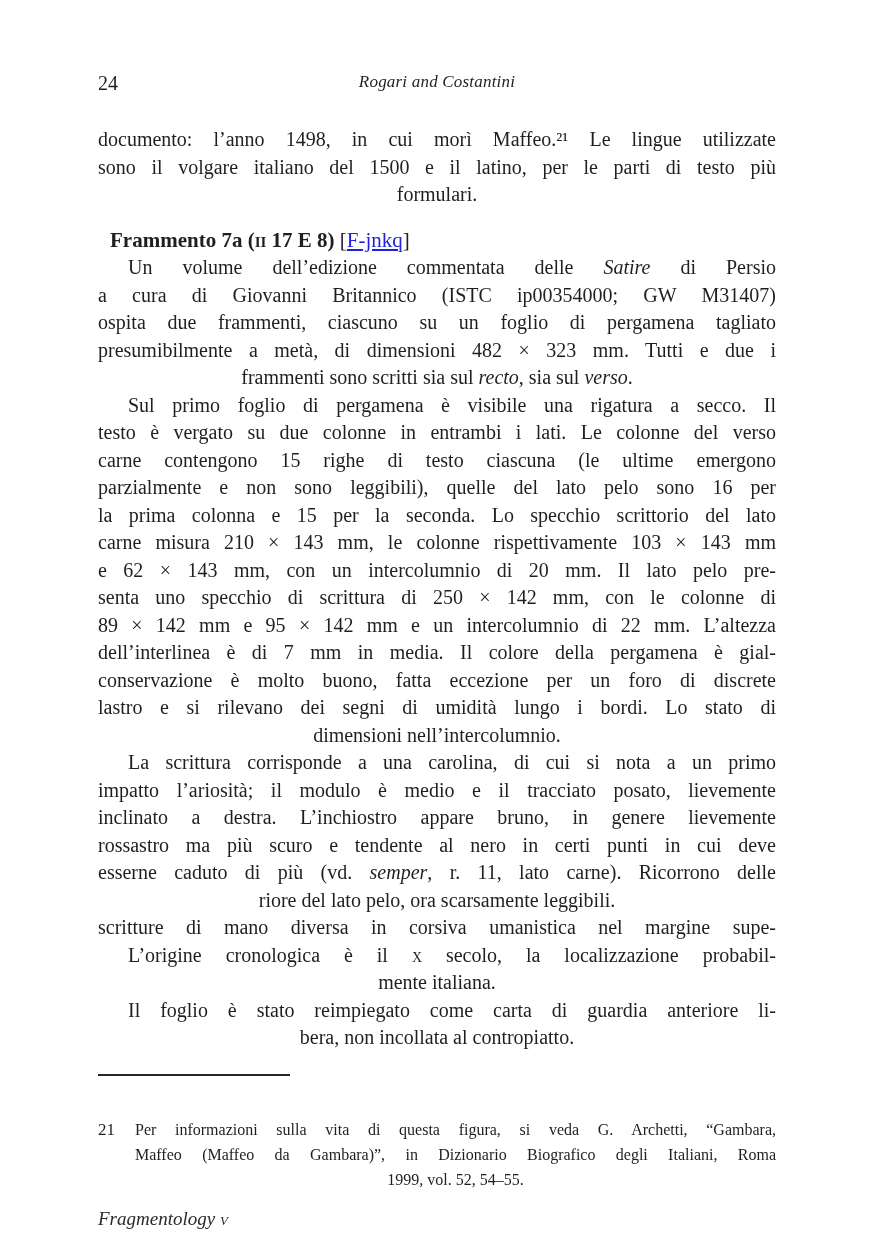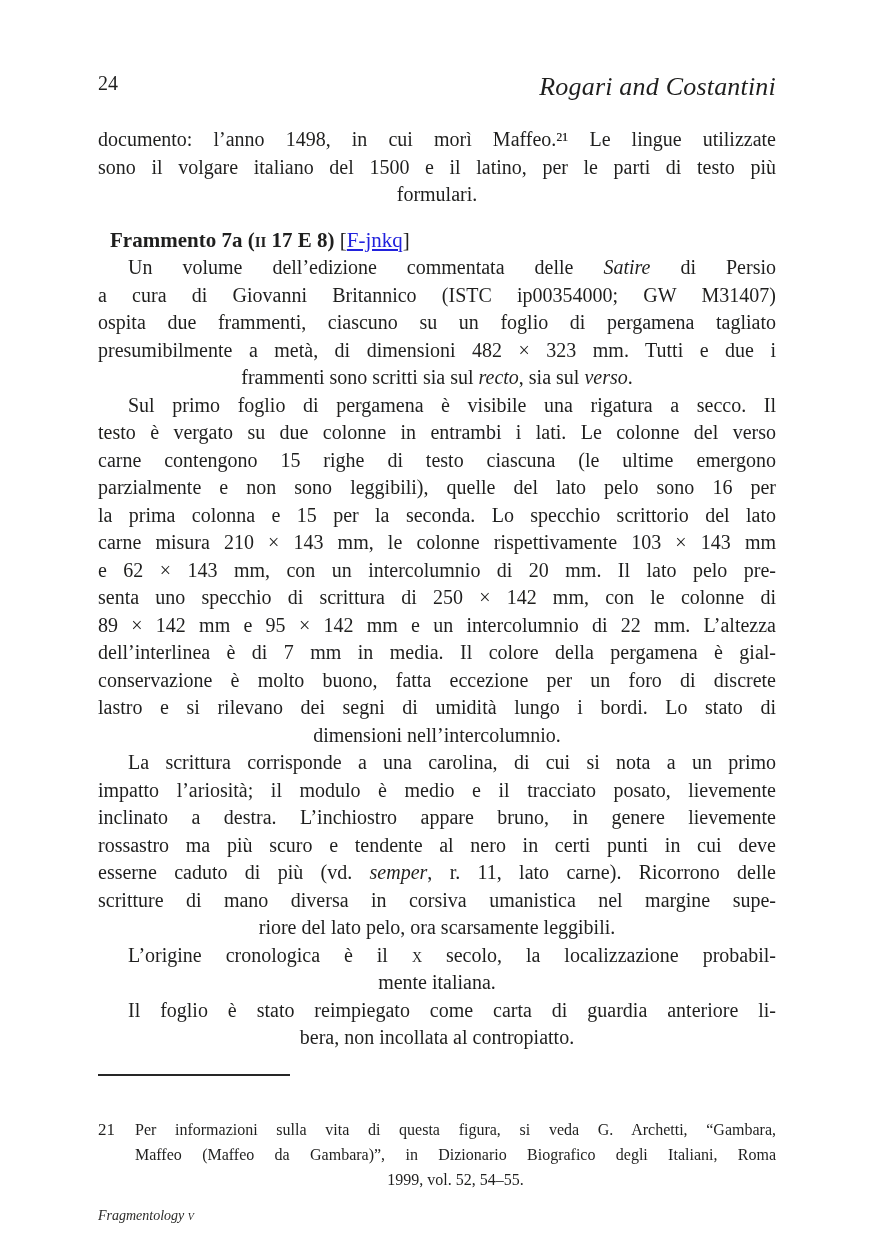--- a/index.html
+++ b/index.html
@@ -8,40 +8,40 @@
     background: var(--background, #ffffff);
     color: var(--text, #1f1f1e);
     font-family: Liberation Serif, serif;
     box-sizing: border-box;
     padding: 72px 98px 0 98px;
     position: relative;
     overflow: hidden;
   }
   .header { position: relative; height: 28px; margin-bottom: 26px; font-size: 20px; }
   .page-num { position: absolute; left: 0; top: 0; }
-  .running-title { display:block; text-align: right; font-style: italic; font-size: 26px; letter-spacing: 0.2px; }
+  .running-title { display:block; text-align: center; font-style: italic; font-size: 17px; letter-spacing: 0.2px; }
 
   .line { font-size: 20px; line-height: 27.5px; text-align: center; }
   .just { text-align: justify; text-align-last: justify; }
   .first-line { text-indent: 30px; }
   .para { margin: 0; }
 
   .heading { font-size: 21px; font-weight: bold; line-height: 27.5px; margin: 18px 0 0 12px; }
   .heading .bracket { font-weight: normal; }
   .frag-link { color: var(--link, #2222dd); font-weight: normal; text-decoration: underline; cursor: pointer; }
   .sc { font-variant: small-caps; }
   i { font-style: italic; }
 
   .footnote-rule { width: 192px; border: none; border-top: 2.5px solid #262626; margin: 22px 0 8px 0; }
   .footnote { display: flex; margin-top: 41px; }
   .fn-num { width: 37px; flex: none; font-size: 17px; line-height: 25px; }
   .fn-lines { flex: 1; }
   .fn-lines .line { font-size: 16px; line-height: 25px; }
 
-  .footer { margin-top: 16px; font-style: italic; font-size: 14px; color: #2a2a28; }
+  .footer { margin-top: 16px; font-style: italic; font-size: 19px; color: #2a2a28; }
 </style>
 </head>
 <body>
 
 <div class="page">
 
   <div class="header">
     <span class="page-num">24</span>
     <span class="running-title">Rogari and Costantini</span>
   </div>
@@ -78,22 +78,22 @@
         <div class="line just">conservazione è molto buono, fatta eccezione per un foro di discrete</div>
         <div class="line just">lastro e si rilevano dei segni di umidità lungo i bordi. Lo stato di</div>
         <div class="line">dimensioni nell’intercolumnio.</div>
       </div>
       <div class="para">
         <div class="line just first-line">La scrittura corrisponde a una carolina, di cui si nota a un primo</div>
         <div class="line just">impatto l’ariosità; il modulo è medio e il tracciato posato, lievemente</div>
         <div class="line just">inclinato a destra. L’inchiostro appare bruno, in genere lievemente</div>
         <div class="line just">rossastro ma più scuro e tendente al nero in certi punti in cui deve</div>
         <div class="line just">esserne caduto di più (vd. <i>semper</i>, r. 11, lato carne). Ricorrono delle</div>
+        <div class="line">riore del lato pelo, ora scarsamente leggibili.</div>
         <div class="line just">scritture di mano diversa in corsiva umanistica nel margine supe-</div>
-        <div class="line">riore del lato pelo, ora scarsamente leggibili.</div>
       </div>
       <div class="para">
         <div class="line just first-line">L’origine cronologica è il <span class="sc">x</span> secolo, la localizzazione probabil-</div>
         <div class="line">mente italiana.</div>
       </div>
       <div class="para">
         <div class="line just first-line">Il foglio è stato reimpiegato come carta di guardia anteriore li-</div>
         <div class="line">bera, non incollata al contropiatto.</div>
       </div>
     </div>

